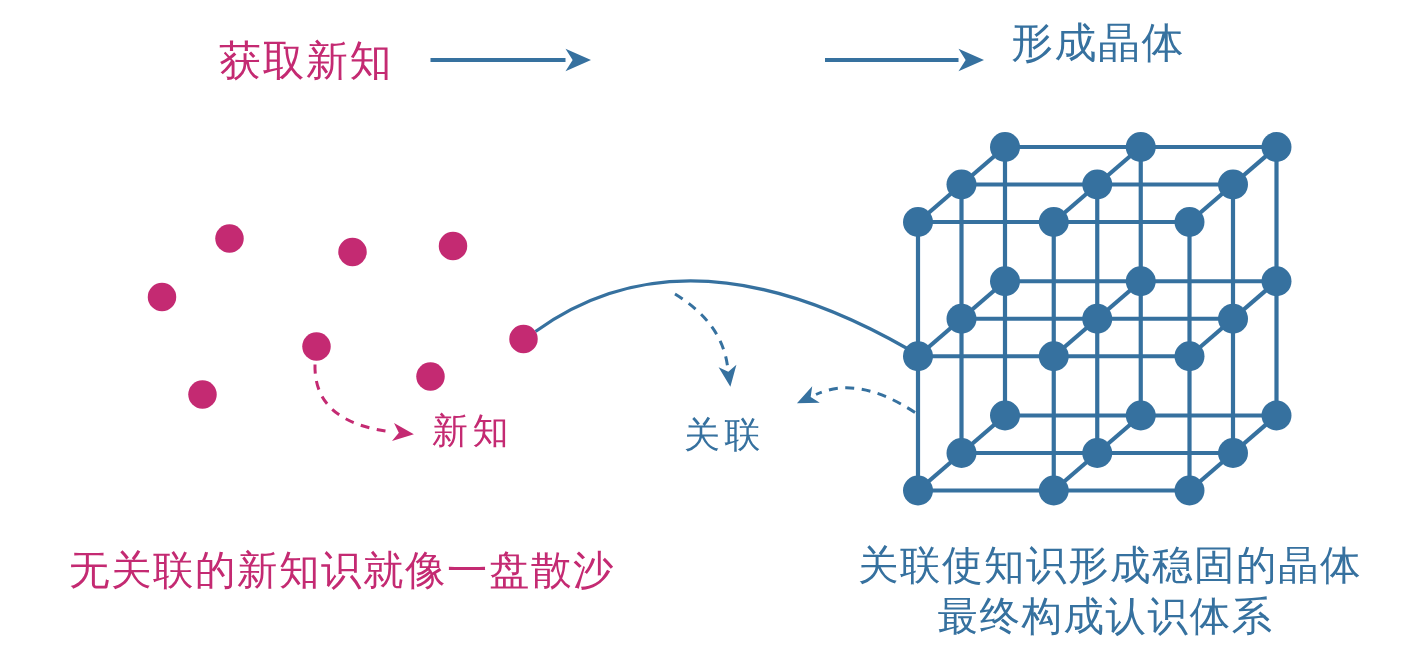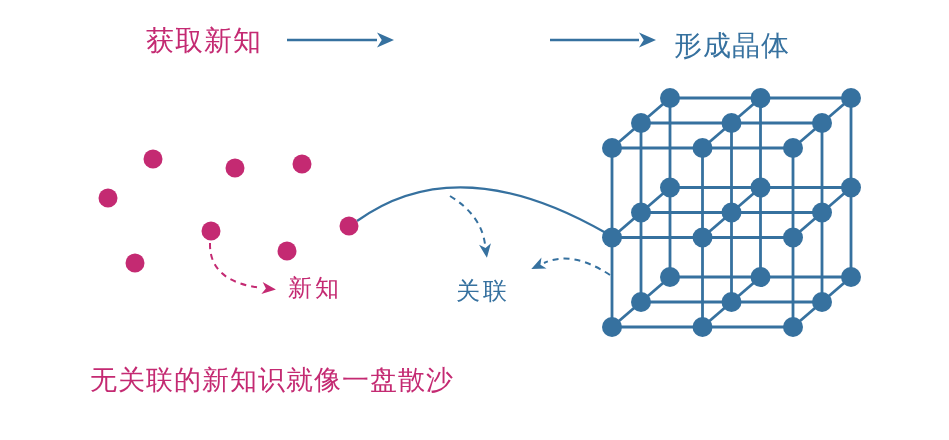--- a/index.html
+++ b/index.html
@@ -19,21 +19,21 @@
     position: absolute;
     white-space: nowrap;
     line-height: 1.05;
     letter-spacing: 1px;
   }
   .center { transform: translateX(-50%); }
   .magenta { color: var(--magenta, #c42a72); }
   .blue { color: var(--blue, #36719f); }
   .f-header { font-size: 28px; }
   .f-label  { font-size: 24px; letter-spacing: 3px; }
-  .f-caption { font-size: 27px; margin-left: 44px; }
+  .f-caption { font-size: 27px; }
 </style>
 </head>
 <body>
 
 <div class="stage">
 
   <svg class="diagram" id="diagram-svg" width="949" height="440" viewBox="0 0 949 440">
       <defs>
         <marker id="head-blue-big" markerUnits="userSpaceOnUse" markerWidth="19" markerHeight="17" refX="1" refY="8.5" orient="auto">
           <path d="M1,1 L18,8.5 L1,16 L5.760000000000001,8.5 Z" fill="#36719f"></path>
@@ -136,19 +136,21 @@
       <circle cx="851" cy="98" r="10" fill="#36719f"></circle>
       <circle cx="670" cy="187.5" r="10" fill="#36719f"></circle>
       <circle cx="760.5" cy="187.5" r="10" fill="#36719f"></circle>
       <circle cx="851" cy="187.5" r="10" fill="#36719f"></circle>
       <circle cx="670" cy="277" r="10" fill="#36719f"></circle>
       <circle cx="760.5" cy="277" r="10" fill="#36719f"></circle>
       <circle cx="851" cy="277" r="10" fill="#36719f"></circle>
     </svg>
 
   <div class="txt f-header magenta center" style="left:204px; top:26px;">获取新知</div>
-  <div class="txt f-header blue center" style="left:732px; top:31px;">形成晶体</div>
+  <div class="txt f-header blue center" style="left:732px; top:14px;">形成晶体</div>
 
   <div class="txt f-label magenta" style="left:288px; top:275px;">新知</div>
   <div class="txt f-label blue" style="left:456px; top:278px;">关联</div>
 
   <div class="txt f-caption magenta center" style="left:228px; top:366px;">无关联的新知识就像一盘散沙</div>
+  <div class="txt f-caption blue center" style="left:740px; top:363px;">关联使知识形成稳固的晶体</div>
+  <div class="txt f-caption blue center" style="left:737px; top:397px;">最终构成认识体系</div>
 </div>
 
 </body></html>

